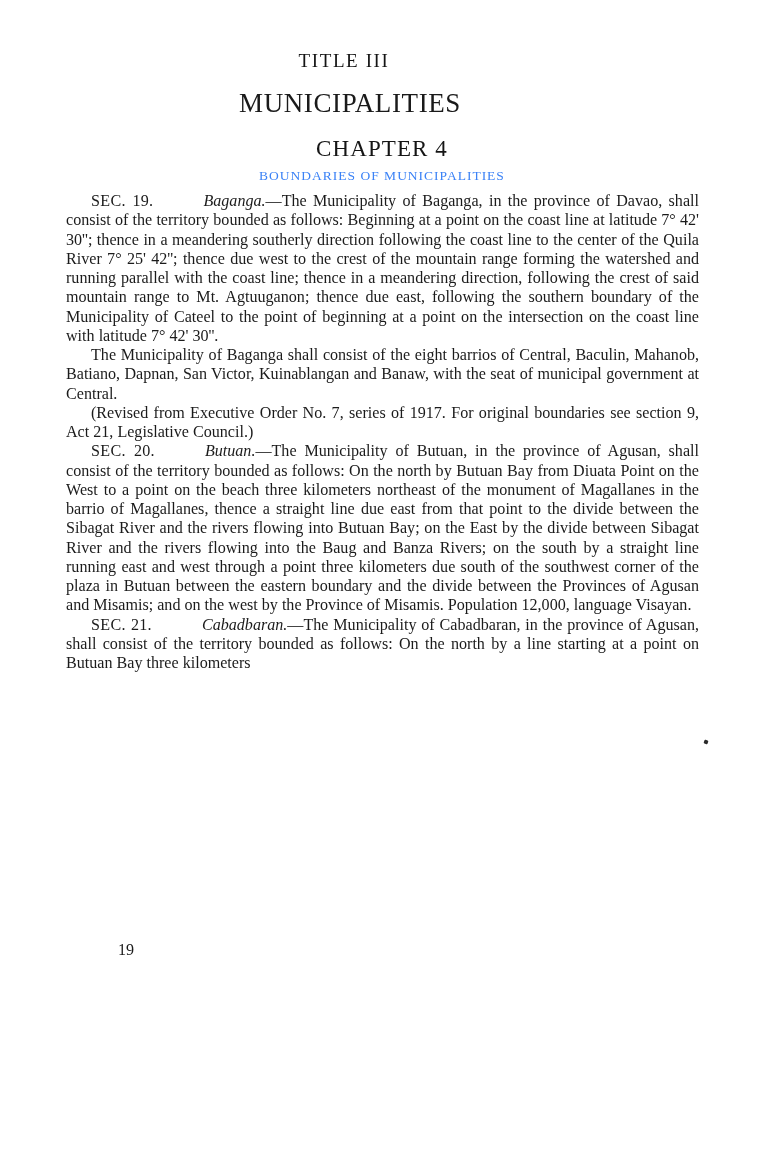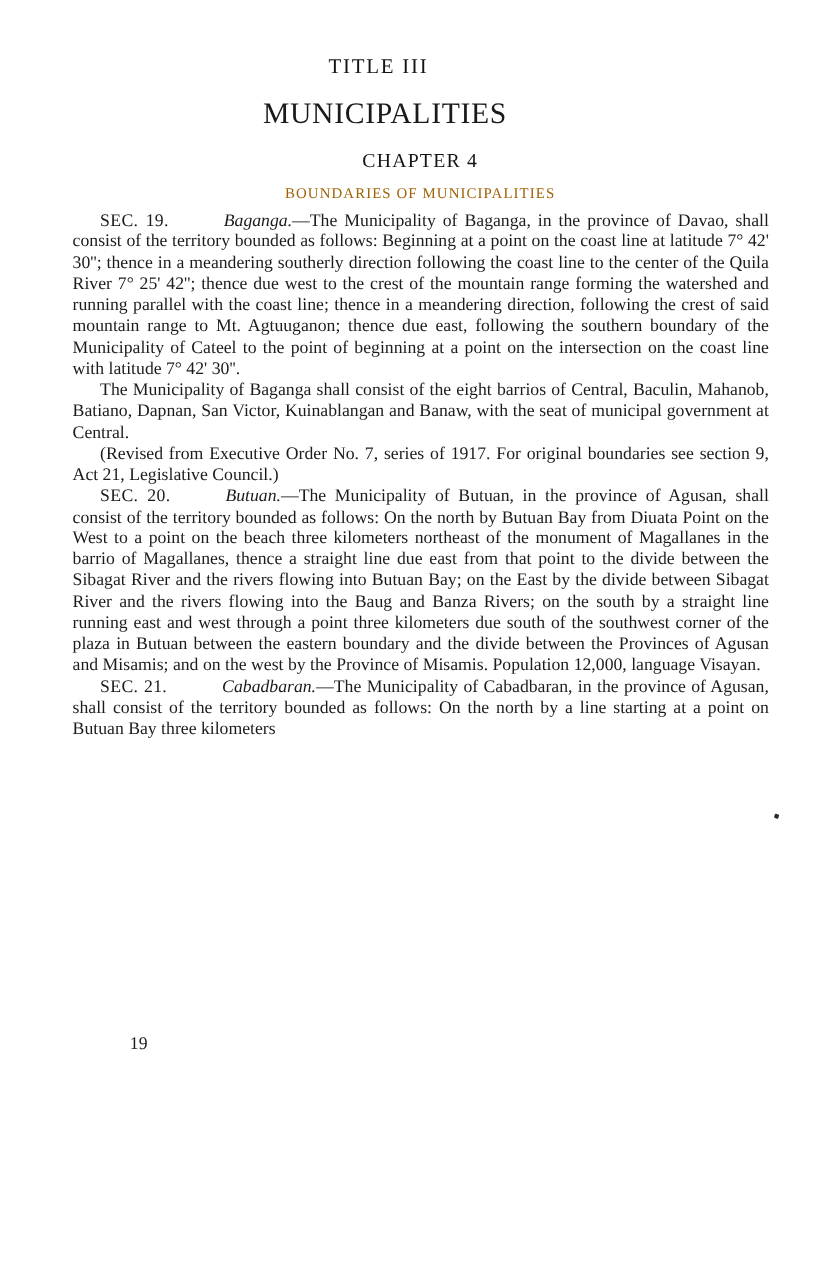--- a/index.html
+++ b/index.html
@@ -43,36 +43,36 @@
     font-weight: 400;
     color: #1a1a1a;
   }
 
   .chapter {
     position: absolute;
     top: 136px;
     left: 0;
     width: 764px;
     text-align: center;
-    font-size: 18px;
+    font-size: 23px;
     letter-spacing: 1.1px;
     font-weight: 400;
     color: #151515;
   }
 
   .boundaries {
     position: absolute;
     top: 168px;
     left: 0;
     width: 764px;
     text-align: center;
     font-size: 13.5px;
     letter-spacing: 1.0px;
     font-weight: 400;
-    color: #a16207;
+    color: #3b82f6;
   }
 
   
   .column {
     position: absolute;
     left: 66px;
     top: 191px;
     width: 633px;
   }
 

